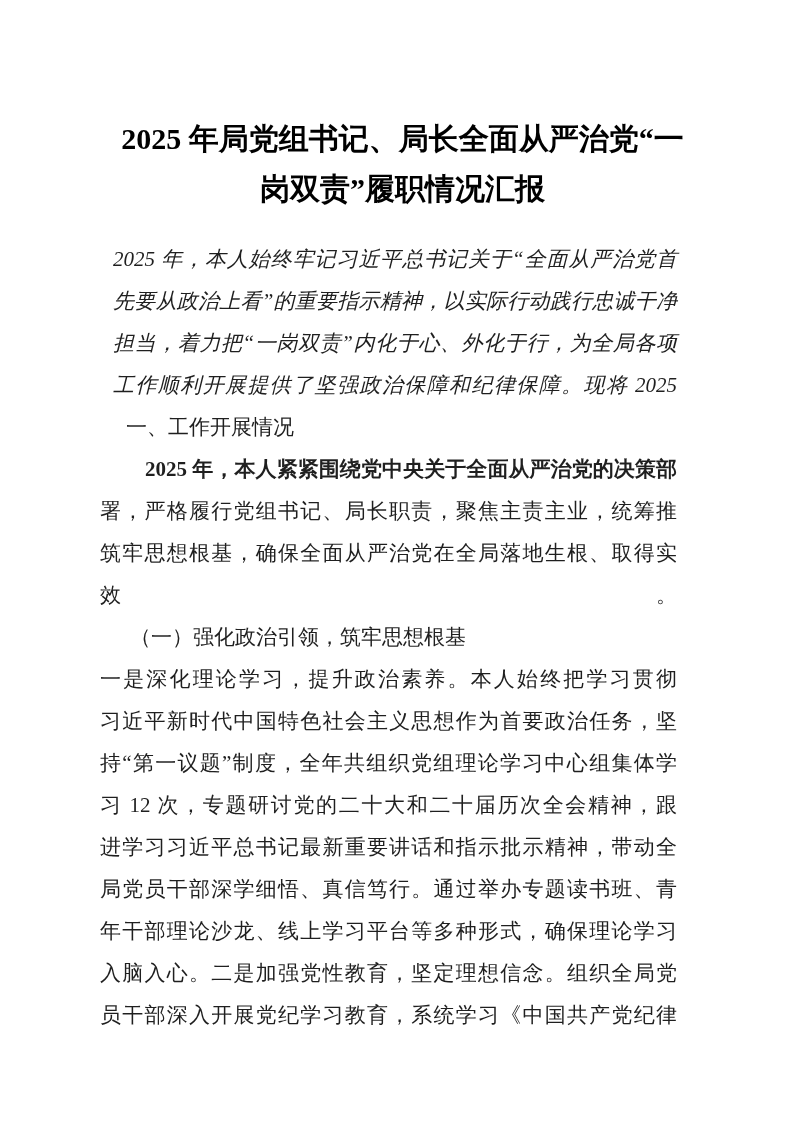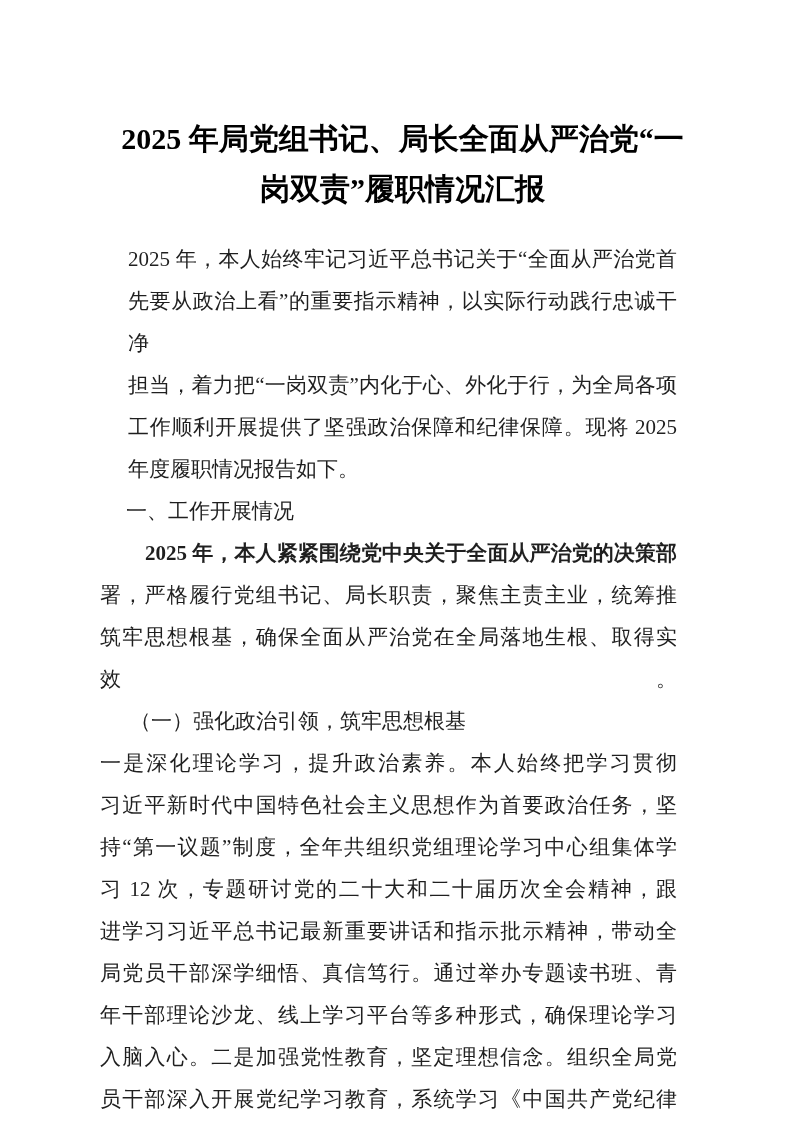--- a/index.html
+++ b/index.html
@@ -33,41 +33,40 @@
     line-height: 42px;
   }
   .line {
     text-align: justify;
     text-align-last: auto;
   }
   .line.fill {
     text-align-last: justify;
   }
   
-  .blk.opening .line { margin-left: 28px; }          
+  .blk.opening .line { margin-left: 13px; font-style: italic; }          
   .blk.heading .line { margin-left: 26px; }          
   .blk.para .line:first-child { margin-left: 45px; font-weight: bold; } 
   .blk.subheading .line { margin-left: 30px; }       
   .blk.detail .line:first-child { }
 </style>
 </head>
 <body>
 
 <div class="page">
   <h1 class="doc-title">
     <div class="title-line">2025 年局党组书记、局长全面从严治党“一</div>
     <div class="title-line">岗双责”履职情况汇报</div>
   </h1>
   <div class="doc-body" id="doc-body">
       <div class="blk opening">
         <div class="line fill">2025 年，本人始终牢记习近平总书记关于“全面从严治党首</div>
         <div class="line fill">先要从政治上看”的重要指示精神，以实际行动践行忠诚干净</div>
         <div class="line fill">担当，着力把“一岗双责”内化于心、外化于行，为全局各项</div>
         <div class="line fill">工作顺利开展提供了坚强政治保障和纪律保障。现将 2025</div>
-        <div class="line">年度履职情况报告如下。</div>
       </div>
       <div class="blk heading">
         <div class="line">一、工作开展情况</div>
       </div>
       <div class="blk para">
         <div class="line fill">2025 年，本人紧紧围绕党中央关于全面从严治党的决策部</div>
         <div class="line fill">署，严格履行党组书记、局长职责，聚焦主责主业，统筹推</div>
         <div class="line fill">筑牢思想根基，确保全面从严治党在全局落地生根、取得实效。</div>
       </div>
       <div class="blk subheading">

